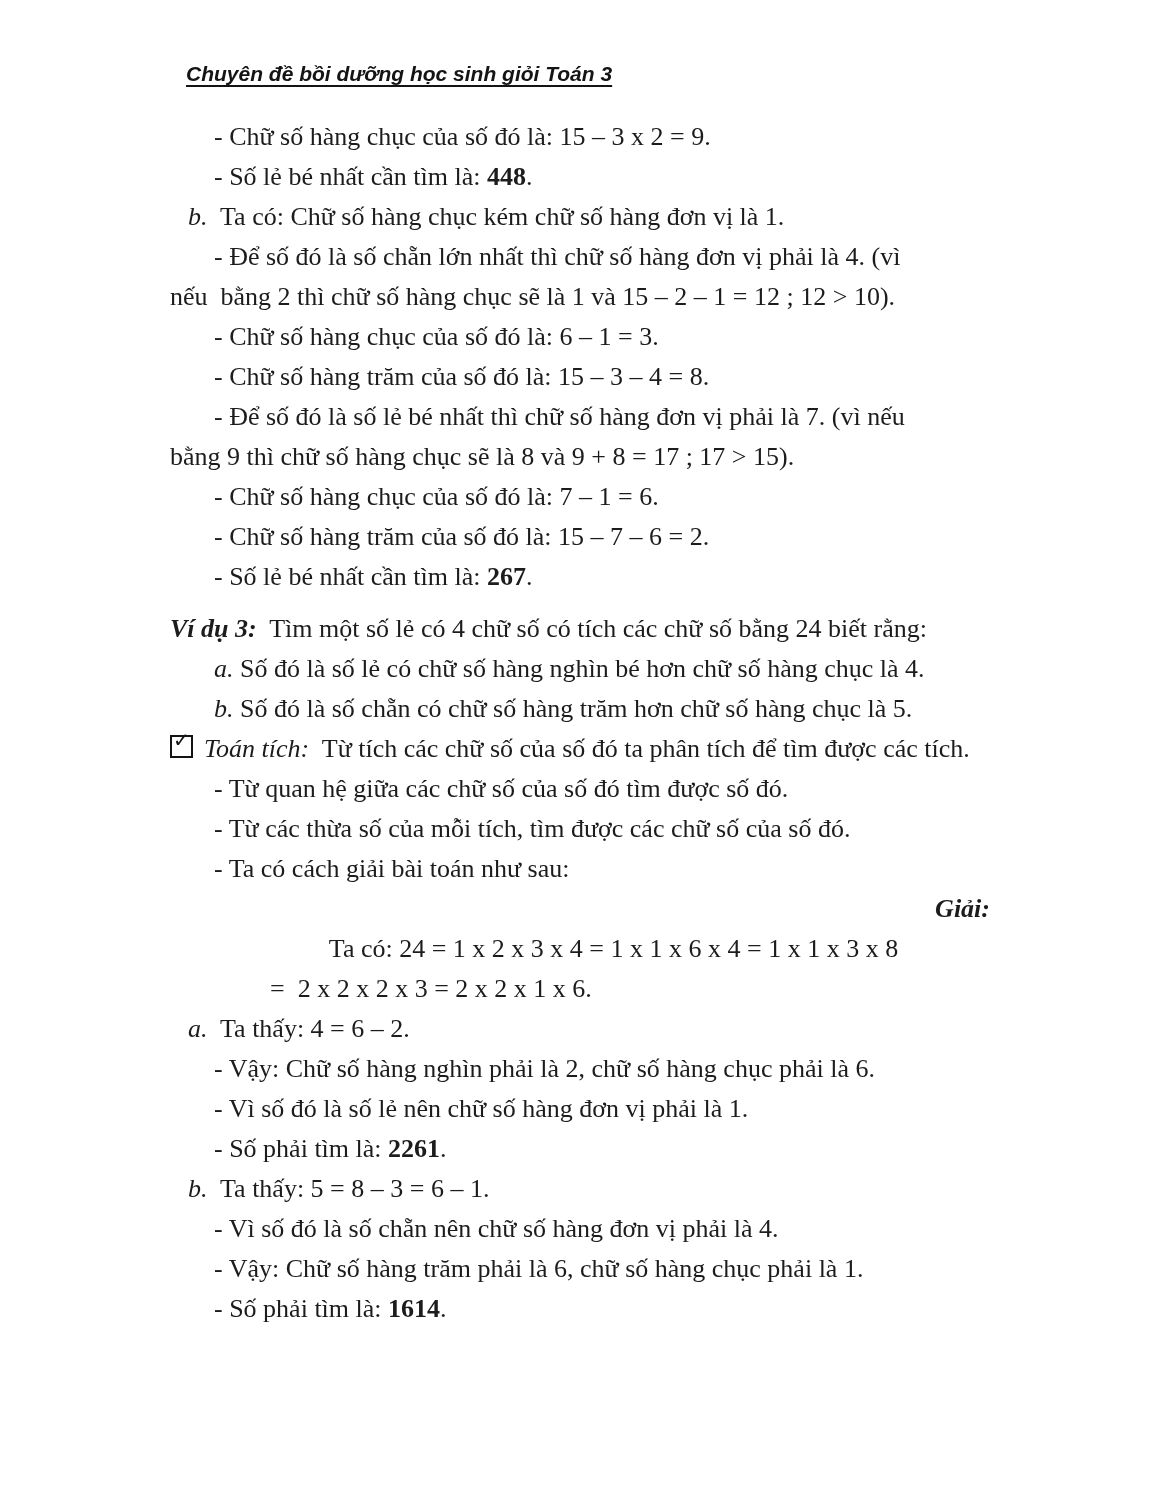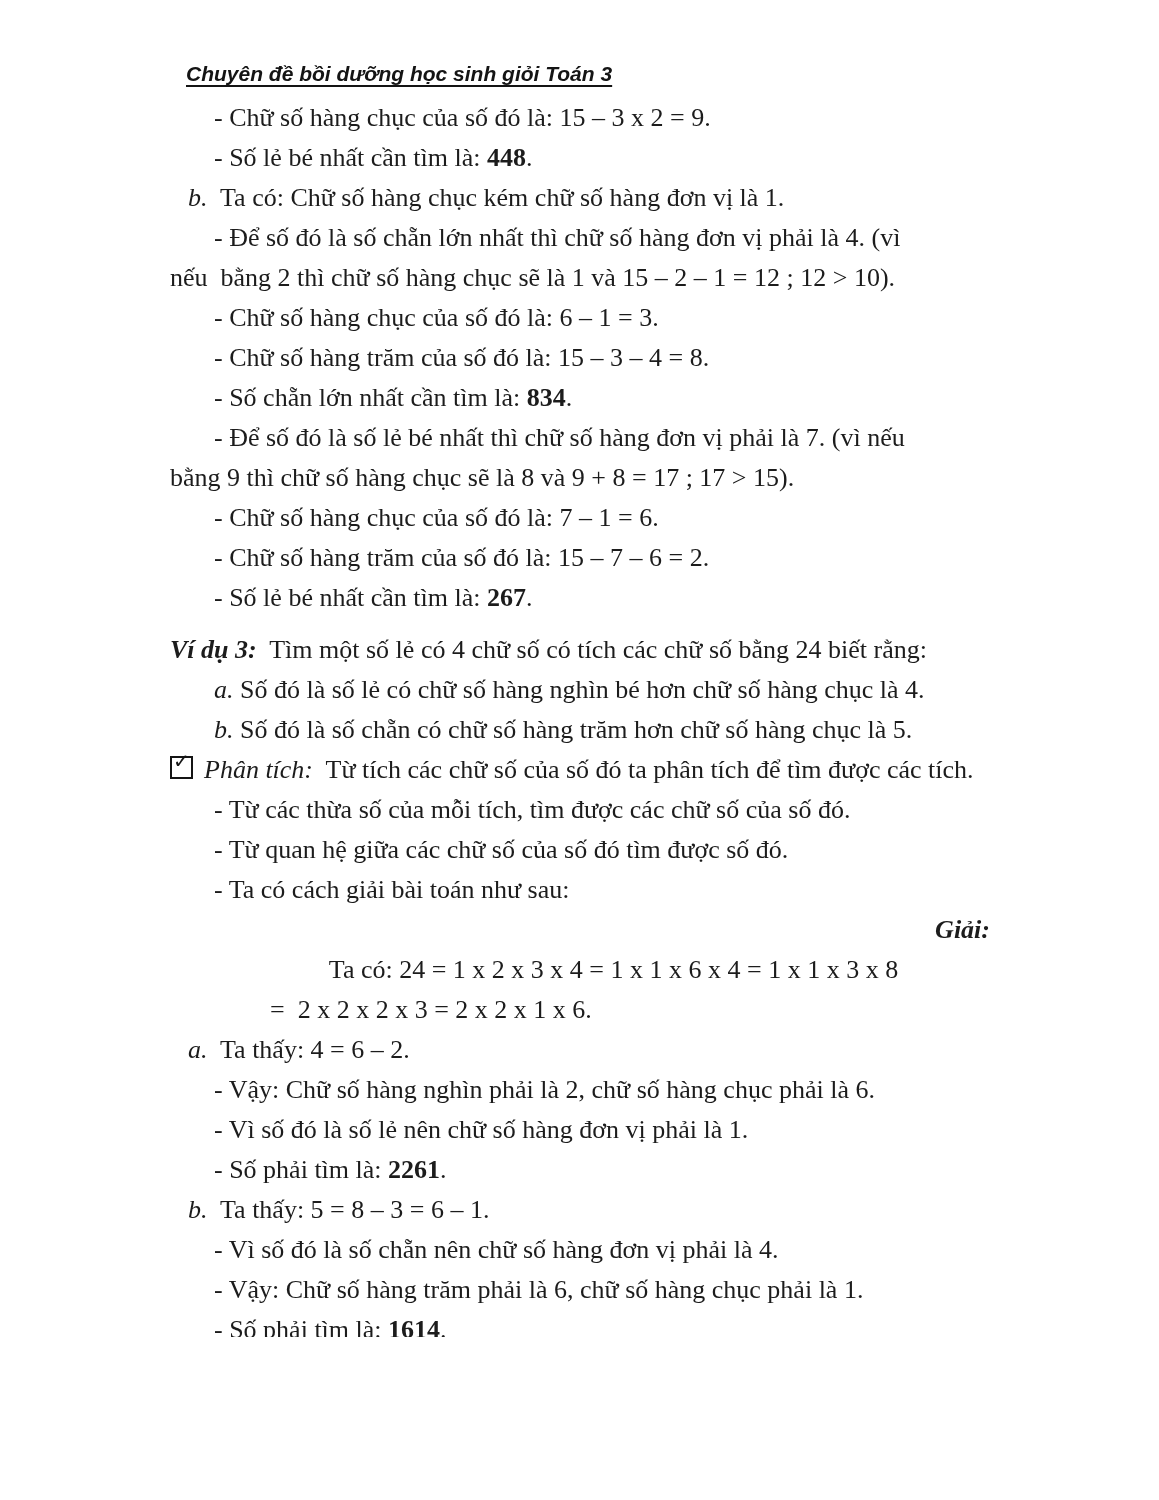--- a/index.html
+++ b/index.html
@@ -9,21 +9,21 @@
     font-family:"Liberation Serif", serif; color:#1c1c1c;
   }
   .header {
     position:absolute; left:186px; top:62px;
     font-family:"Liberation Sans", sans-serif;
     font-style:italic; font-weight:600; font-size:21px;
     color:#141414; text-decoration:underline; text-underline-offset:4px;
     white-space:pre;
   }
   .doc {
-    position:absolute; left:170px; top:98px; width:860px;
+    position:absolute; left:170px; top:117px; width:860px;
   }
   .line { font-size:26px; line-height:40px; white-space:pre; }
   .ind-flush  { padding-left:0; }
   .ind-item   { padding-left:18px; }
   .ind-dash   { padding-left:44px; }
   .ind-eq1    { padding-left:27px;text-align:center; }
   .ind-eq2    { padding-left:100px; }
   .ind-center { text-align:right; padding-right:40px; }
   .gap-before { margin-top:12px; }
   .seg.b { font-weight:bold; }
@@ -49,32 +49,31 @@
 <div class="page">
   <div class="header">Chuyên đề bồi dưỡng học sinh giỏi Toán 3</div>
   <div class="doc">
       <div class="line ind-dash"><span class="seg">- Chữ số hàng chục của số đó là: 15 – 3 x 2 = 9.</span></div>
       <div class="line ind-dash"><span class="seg">- Số lẻ bé nhất cần tìm là: </span><span class="seg b">448</span><span class="seg">.</span></div>
       <div class="line ind-item"><span class="seg i">b.</span><span class="seg">  Ta có: Chữ số hàng chục kém chữ số hàng đơn vị là 1.</span></div>
       <div class="line ind-dash"><span class="seg">- Để số đó là số chẵn lớn nhất thì chữ số hàng đơn vị phải là 4. (vì</span></div>
       <div class="line ind-flush"><span class="seg">nếu  bằng 2 thì chữ số hàng chục sẽ là 1 và 15 – 2 – 1 = 12 ; 12 &gt; 10).</span></div>
       <div class="line ind-dash"><span class="seg">- Chữ số hàng chục của số đó là: 6 – 1 = 3.</span></div>
       <div class="line ind-dash"><span class="seg">- Chữ số hàng trăm của số đó là: 15 – 3 – 4 = 8.</span></div>
-      <div class="line ind-dash"><span class="seg">- Số chẵn lớn nhất cần tìm là: </span><span class="seg b">834</span><span class="seg">.</span></div>
       <div class="line ind-dash"><span class="seg">- Để số đó là số lẻ bé nhất thì chữ số hàng đơn vị phải là 7. (vì nếu</span></div>
       <div class="line ind-flush"><span class="seg">bằng 9 thì chữ số hàng chục sẽ là 8 và 9 + 8 = 17 ; 17 &gt; 15).</span></div>
       <div class="line ind-dash"><span class="seg">- Chữ số hàng chục của số đó là: 7 – 1 = 6.</span></div>
       <div class="line ind-dash"><span class="seg">- Chữ số hàng trăm của số đó là: 15 – 7 – 6 = 2.</span></div>
       <div class="line ind-dash"><span class="seg">- Số lẻ bé nhất cần tìm là: </span><span class="seg b">267</span><span class="seg">.</span></div>
       <div class="line ind-flush gap-before"><span class="seg b i">Ví dụ 3:</span><span class="seg">  Tìm một số lẻ có 4 chữ số có tích các chữ số bằng 24 biết rằng:</span></div>
       <div class="line ind-dash"><span class="seg i">a.</span><span class="seg"> Số đó là số lẻ có chữ số hàng nghìn bé hơn chữ số hàng chục là 4.</span></div>
       <div class="line ind-dash"><span class="seg i">b.</span><span class="seg"> Số đó là số chẵn có chữ số hàng trăm hơn chữ số hàng chục là 5.</span></div>
-      <div class="line ind-flush"><span class="checkbox"><span class="tick">✓</span></span><span class="seg i">Phân tích:</span><span class="seg">  Từ tích các chữ số của số đó ta phân tích để tìm được các tích.</span></div>
+      <div class="line ind-flush"><span class="checkbox"><span class="tick">✓</span></span><span class="seg i">Toán tích:</span><span class="seg">  Từ tích các chữ số của số đó ta phân tích để tìm được các tích.</span></div>
+      <div class="line ind-dash"><span class="seg">- Từ quan hệ giữa các chữ số của số đó tìm được số đó.</span></div>
       <div class="line ind-dash"><span class="seg">- Từ các thừa số của mỗi tích, tìm được các chữ số của số đó.</span></div>
-      <div class="line ind-dash"><span class="seg">- Từ quan hệ giữa các chữ số của số đó tìm được số đó.</span></div>
       <div class="line ind-dash"><span class="seg">- Ta có cách giải bài toán như sau:</span></div>
       <div class="line ind-center"><span class="seg b i">Giải:</span></div>
       <div class="line ind-eq1"><span class="seg">Ta có: 24 = 1 x 2 x 3 x 4 = 1 x 1 x 6 x 4 = 1 x 1 x 3 x 8</span></div>
       <div class="line ind-eq2"><span class="seg">=  2 x 2 x 2 x 3 = 2 x 2 x 1 x 6.</span></div>
       <div class="line ind-item"><span class="seg i">a.</span><span class="seg">  Ta thấy: 4 = 6 – 2.</span></div>
       <div class="line ind-dash"><span class="seg">- Vậy: Chữ số hàng nghìn phải là 2, chữ số hàng chục phải là 6.</span></div>
       <div class="line ind-dash"><span class="seg">- Vì số đó là số lẻ nên chữ số hàng đơn vị phải là 1.</span></div>
       <div class="line ind-dash"><span class="seg">- Số phải tìm là: </span><span class="seg b">2261</span><span class="seg">.</span></div>
       <div class="line ind-item"><span class="seg i">b.</span><span class="seg">  Ta thấy: 5 = 8 – 3 = 6 – 1.</span></div>
       <div class="line ind-dash"><span class="seg">- Vì số đó là số chẵn nên chữ số hàng đơn vị phải là 4.</span></div>

